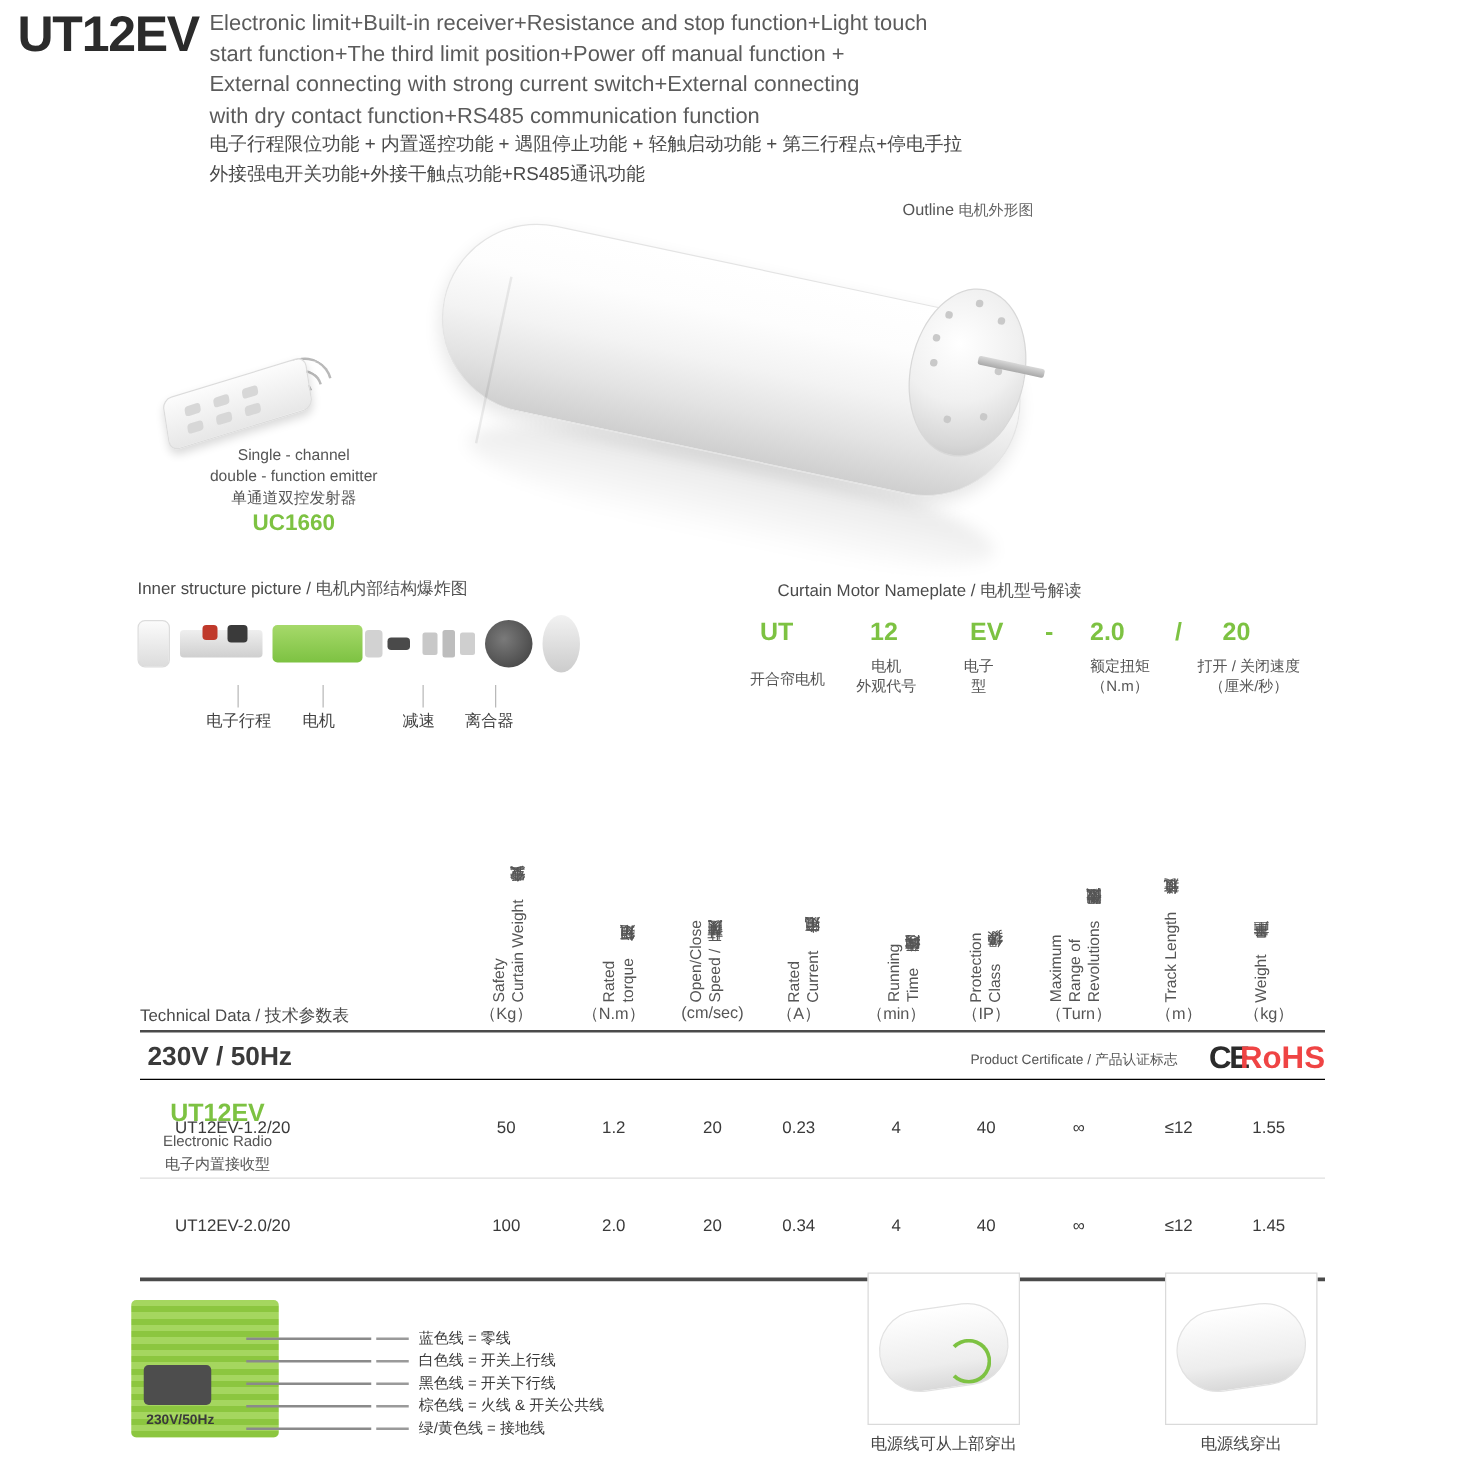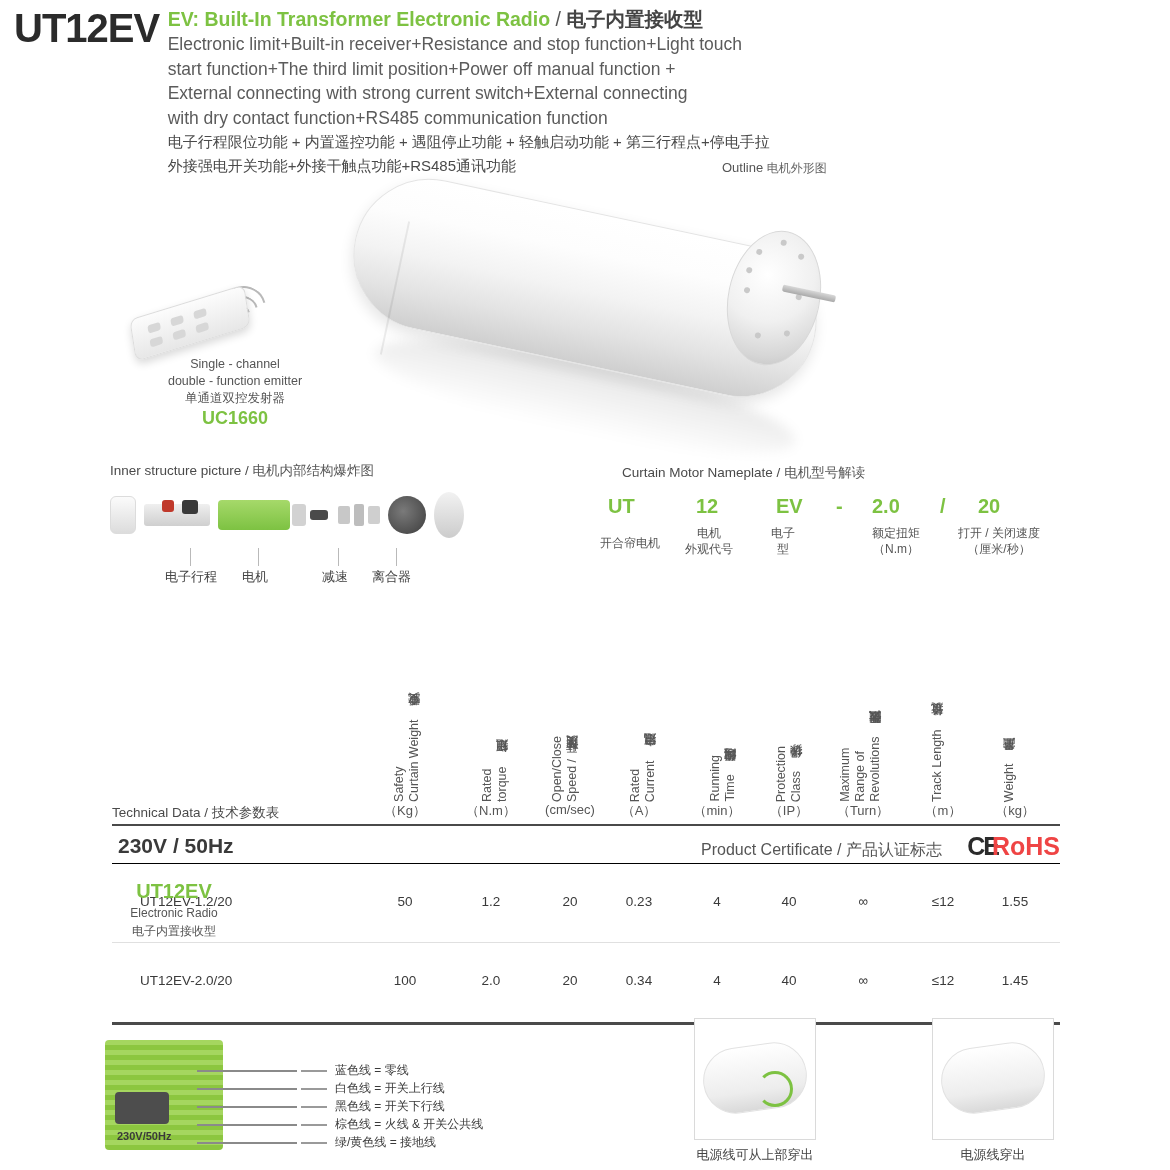--- a/index.html
+++ b/index.html
@@ -127,21 +127,21 @@
   .vhead .cn { color: #555; }
   .unit-row { position: relative; height: 22px; }
   .unit { position: absolute; font-size: 13px; color: #555; text-align: center; }
   .tech-title { position: absolute; left: 0; bottom: 2px; font-size: 13.5px; color: #4a4a4a; }
 
   .volt-bar {
     position: relative; height: 40px; border-top: 2.5px solid #4a4a4a;
     border-bottom: 1px solid #000000;
   }
   .volt-text { position: absolute; left: 6px; top: 8px; font-size: 21px; font-weight: bold; color: #3a3a3a; }
-  .cert-text { position: absolute; right: 118px; top: 14px; font-size: 16px; color: #555; margin-left: 48px; }
+  .cert-text { position: absolute; right: 118px; top: 14px; font-size: 11px; color: #555; margin-left: 48px; }
   .ce-mark { position: absolute; right: 62px; top: 6px; font-size: 25px; font-weight: bold; color: #2b2b2b; letter-spacing: -2px; }
   .rohs-mark { position: absolute; right: 0px; top: 6px; font-size: 25px; font-weight: bold; color: #ef4444; }
 
   .data-row { position: relative; height: 78px; }
   .data-row + .data-row { border-top: 1px solid #e0e0e0; }
   .tech-bottom-rule { height: 2.5px; background: #4a4a4a; margin-top: 2px; }
   .cell { position: absolute; top: 30px; font-size: 13.5px; color: #3a3a3a; text-align: center; }
   .cell.name { text-align: left; font-size: 13.5px; }
 
   .series-badge {
@@ -183,25 +183,20 @@
   }
 </style>
 </head>
 <body>
 
 <div class="page">
 
   <div class="header">
     <div class="model-code">UT12EV</div>
     <div class="header-text">
-      <div class="header-title">
-        <span>EV: Built-In Transformer Electronic Radio</span>
-        <span class="slash">/</span>
-        <span class="cn">电子内置接收型</span>
-      </div>
       <div class="header-en">
         <div>Electronic limit+Built-in receiver+Resistance and stop function+Light touch</div>
         <div>start function+The third limit position+Power off manual function +</div>
         <div>External connecting with strong current switch+External connecting</div>
         <div>with dry contact function+RS485 communication function</div>
       </div>
       <div class="header-cn">
         <div>电子行程限位功能 +  内置遥控功能 + 遇阻停止功能 + 轻触启动功能 + 第三行程点+停电手拉</div>
         <div>外接强电开关功能+外接干触点功能+RS485通讯功能</div>
       </div>

